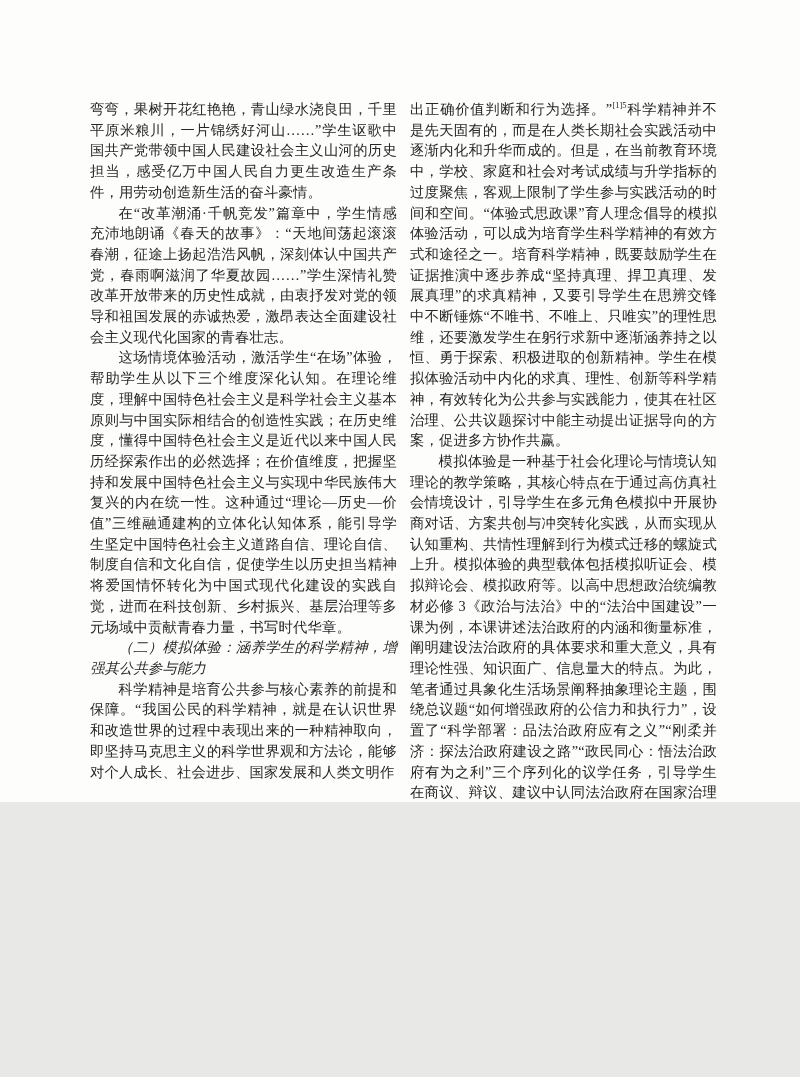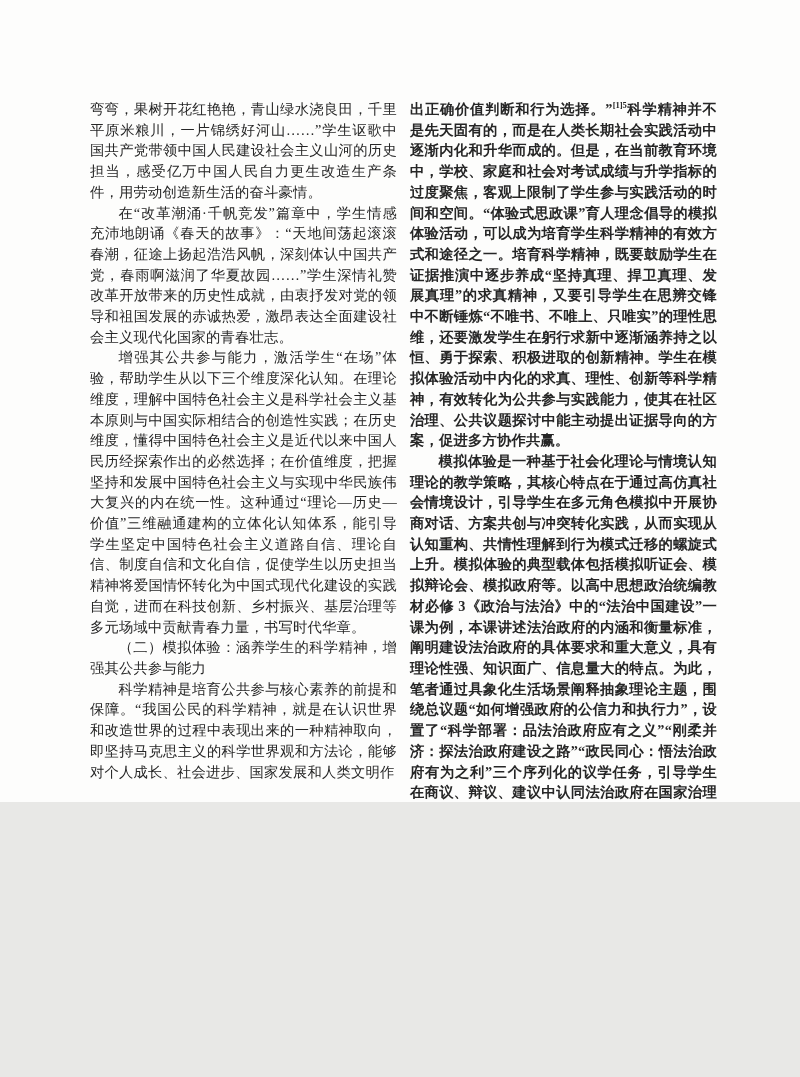--- a/index.html
+++ b/index.html
@@ -20,30 +20,31 @@
   .column {
     position: absolute;
     top: 99px;
     width: 307px;
     font-size: 14.3px;
     line-height: 20.7px;
     text-align: justify;
     letter-spacing: 0.2px;
   }
   .column-left  { left: 90px; }
-  .column-right { left: 410px; font-weight: bold; }
+  .column-right { left: 410px; }
   .column p {
     margin: 0;
     padding: 0;
     text-indent: 2em;
   }
   .column p.continuation {
     text-indent: 0;
   }
   .section-heading {
+    font-style: italic;
   }
   .ref-marker {
     font-size: 8.5px;
     vertical-align: super;
     line-height: 0;
     letter-spacing: 0;
   }
   .page-number {
     position: absolute;
     left: 100px;
@@ -54,21 +55,21 @@
   }
 </style>
 </head>
 <body>
 
 <div class="page">
 
   <div class="column column-left">
     <p class="continuation">弯弯，果树开花红艳艳，青山绿水浇良田，千里平原米粮川，一片锦绣好河山……”学生讴歌中国共产党带领中国人民建设社会主义山河的历史担当，感受亿万中国人民自力更生改造生产条件，用劳动创造新生活的奋斗豪情。</p>
     <p>在“改革潮涌·千帆竞发”篇章中，学生情感充沛地朗诵《春天的故事》：“天地间荡起滚滚春潮，征途上扬起浩浩风帆，深刻体认中国共产党，春雨啊滋润了华夏故园……”学生深情礼赞改革开放带来的历史性成就，由衷抒发对党的领导和祖国发展的赤诚热爱，激昂表达全面建设社会主义现代化国家的青春壮志。</p>
-    <p>增强其公共参与能力，激活学生“在场”体验，帮助学生从以下三个维度深化认知。在理论维度，理解中国特色社会主义是科学社会主义基本原则与中国实际相结合的创造性实践；在历史维度，懂得中国特色社会主义是近代以来中国人民历经探索作出的必然选择；在价值维度，把握坚持和发展中国特色社会主义与实现中华民族伟大复兴的内在统一性。这种通过“理论—历史—价值”三维融通建构的立体化认知体系，能引导学生坚定中国特色社会主义道路自信、理论自信、制度自信和文化自信，促使学生以历史担当精神将爱国情怀转化为中国式现代化建设的实践自觉，进而在科技创新、乡村振兴、基层治理等多元场域中贡献青春力量，书写时代华章。</p>
+    <p>这场情境体验活动，激活学生“在场”体验，帮助学生从以下三个维度深化认知。在理论维度，理解中国特色社会主义是科学社会主义基本原则与中国实际相结合的创造性实践；在历史维度，懂得中国特色社会主义是近代以来中国人民历经探索作出的必然选择；在价值维度，把握坚持和发展中国特色社会主义与实现中华民族伟大复兴的内在统一性。这种通过“理论—历史—价值”三维融通建构的立体化认知体系，能引导学生坚定中国特色社会主义道路自信、理论自信、制度自信和文化自信，促使学生以历史担当精神将爱国情怀转化为中国式现代化建设的实践自觉，进而在科技创新、乡村振兴、基层治理等多元场域中贡献青春力量，书写时代华章。</p>
     <p class="section-heading">（二）模拟体验：涵养学生的科学精神，增强其公共参与能力</p>
     <p>科学精神是培育公共参与核心素养的前提和保障。“我国公民的科学精神，就是在认识世界和改造世界的过程中表现出来的一种精神取向，即坚持马克思主义的科学世界观和方法论，能够对个人成长、社会进步、国家发展和人类文明作</p>
   </div>
 
   <div class="column column-right">
     <p class="continuation"><span>出正确价值判断和行为选择。”</span><sup class="ref-marker">[1]5</sup><span>科学精神并不是先天固有的，而是在人类长期社会实践活动中逐渐内化和升华而成的。但是，在当前教育环境中，学校、家庭和社会对考试成绩与升学指标的过度聚焦，客观上限制了学生参与实践活动的时间和空间。“体验式思政课”育人理念倡导的模拟体验活动，可以成为培育学生科学精神的有效方式和途径之一。培育科学精神，既要鼓励学生在证据推演中逐步养成“坚持真理、捍卫真理、发展真理”的求真精神，又要引导学生在思辨交锋中不断锤炼“不唯书、不唯上、只唯实”的理性思维，还要激发学生在躬行求新中逐渐涵养持之以恒、勇于探索、积极进取的创新精神。学生在模拟体验活动中内化的求真、理性、创新等科学精神，有效转化为公共参与实践能力，使其在社区治理、公共议题探讨中能主动提出证据导向的方案，促进多方协作共赢。</span></p>
     <p>模拟体验是一种基于社会化理论与情境认知理论的教学策略，其核心特点在于通过高仿真社会情境设计，引导学生在多元角色模拟中开展协商对话、方案共创与冲突转化实践，从而实现从认知重构、共情性理解到行为模式迁移的螺旋式上升。模拟体验的典型载体包括模拟听证会、模拟辩论会、模拟政府等。以高中思想政治统编教材必修 3《政治与法治》中的“法治中国建设”一课为例，本课讲述法治政府的内涵和衡量标准，阐明建设法治政府的具体要求和重大意义，具有理论性强、知识面广、信息量大的特点。为此，笔者通过具象化生活场景阐释抽象理论主题，围绕总议题“如何增强政府的公信力和执行力”，设置了“科学部署：品法治政府应有之义”“刚柔并济：探法治政府建设之路”“政民同心：悟法治政府有为之利”三个序列化的议学任务，引导学生在商议、辩议、建议中认同法治政府在国家治理中的重要作用，增强学生参与法治政府建设的自觉性和主动性。其中，在“刚柔并济：探法治政府建设之路”任务学习中，学生针对北京市环境治理采取的“柔性执法”举措，以“柔性执法在北京市环境治理中是利大于弊（正方）还是弊大于利（反方）”为辩题组织模拟辩论活动，在搜集资料、展开调研、模拟辩论等环节中形成关于法治政府建设的理性观点和系统性认识。</p>
   </div>
 
   <div class="page-number">· 38 ·</div>

